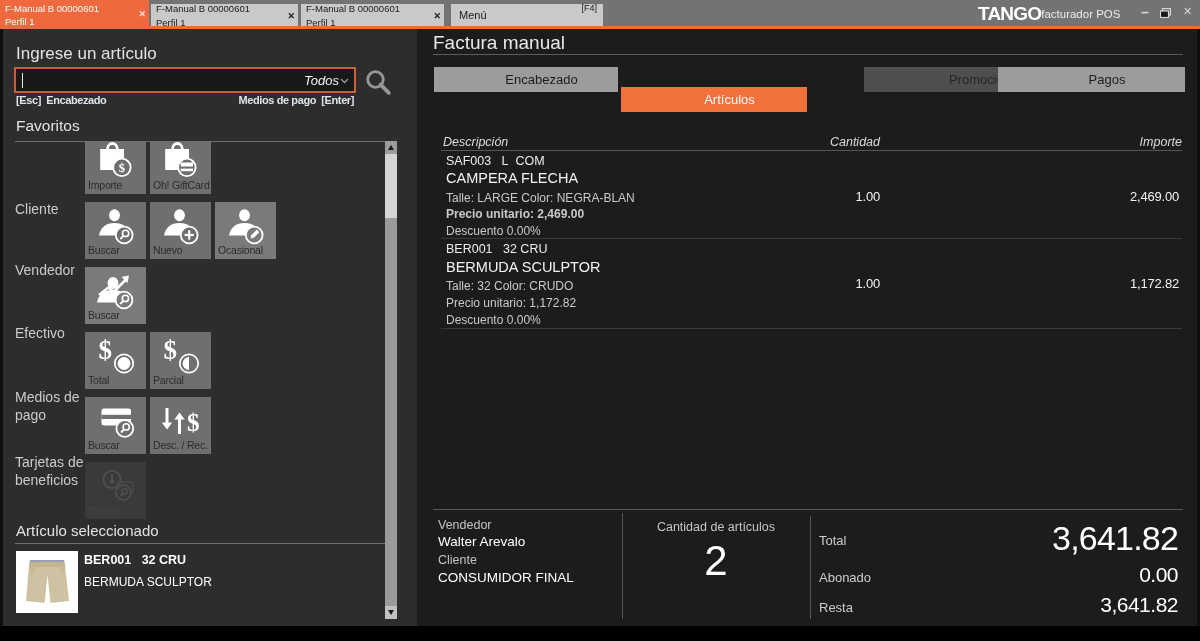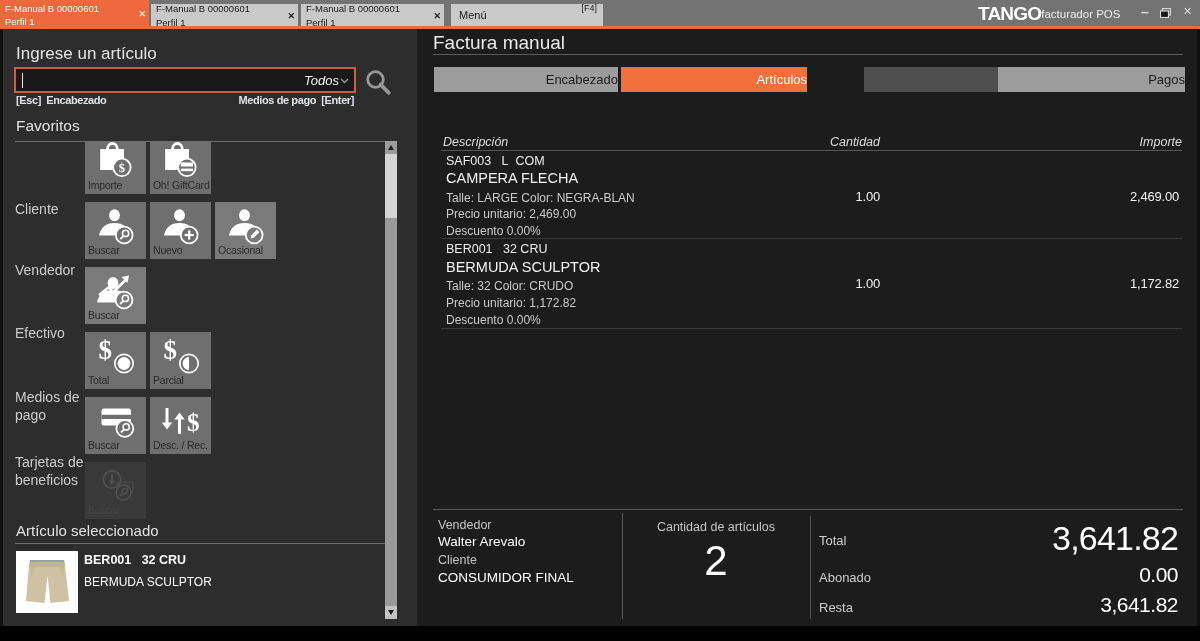--- a/index.html
+++ b/index.html
@@ -59,24 +59,24 @@
   #sb #sbdn { bottom:0; background:#c2c2c2; }
   #sb #thumb { position:absolute; left:0; top:13px; width:12px; height:64px; background:#d4d4d4; }
 
   
   #prodimg { position:absolute; left:13px; top:522px; width:62px; height:62px; }
   .psel1 { position:absolute; left:81px; top:524px; color:#fff; font-size:12.5px; font-weight:bold; }
   .psel2 { position:absolute; left:81px; top:546px; color:#fff; font-size:12px; }
 
   
   #rtitle { position:absolute; left:16px; top:2.5px; color:#e8e8e8; font-size:19px; }
-  .rbtn { position:absolute; top:38px; height:25px; font-size:13px; text-align:right; line-height:25px;padding-left:31px; }
+  .rbtn { position:absolute; top:38px; height:25px; font-size:13px; text-align:center; line-height:25px;padding-left:31px; }
   .rbtn.gray { background:#9c9c9c; color:#1d1d1d; }
   .rbtn.dark { background:#4e4e4e; color:#252525; }
-  .rbtn.orange { background:#f2703c; color:#fff; }
+  .rbtn.orange { background:#f2703c; color:#fff;margin-top:20px; }
 
   .th { position:absolute; color:#dcdcdc; font-size:12.5px;font-style:italic; }
   .code { position:absolute; color:#ededed; font-size:12.5px; }
   .iname { position:absolute; color:#f2f2f2; font-size:14.5px; }
   .isub { position:absolute; color:#c9c9c9; font-size:12px; }
   .ival { position:absolute; color:#f2f2f2; font-size:13px; text-align:right; letter-spacing:-0.2px; }
   .sep { position:absolute; left:24px; width:741px; height:1px; background:#3a3a3a; }
 
   .flab { position:absolute; color:#c4c4c4; font-size:12.5px; }
   .fval { position:absolute; color:#fff; font-size:13.5px; }
@@ -293,21 +293,21 @@
     <div class="rbtn gray" style="left:581px; width:187px;">Pagos</div>
 
     <div class="th" style="left:26px; top:106px;">Descripción</div>
     <div class="th" style="left:363px; top:106px; width:100px; text-align:right;">Cantidad</div>
     <div class="th" style="left:665px; top:106px; width:100px; text-align:right;">Importe</div>
     <div class="sep" style="top:121px; background:#555;"></div>
 
     <div class="code" style="left:29px; top:125px;">SAF003&nbsp;&nbsp;&nbsp;L&nbsp;&nbsp;COM</div>
     <div class="iname" style="left:29px; top:141px;">CAMPERA FLECHA</div>
     <div class="isub" style="left:29px; top:162px;">Talle: LARGE Color: NEGRA-BLAN</div>
-    <div class="isub" style="left:29px; top:178px;">Precio unitario: 2,469.00</div>
+    <div class="isub" style="left:29px; top:178px;font-weight:bold;">Precio unitario: 2,469.00</div>
     <div class="isub" style="left:29px; top:195px;">Descuento 0.00%</div>
     <div class="ival" style="left:363px; top:160px; width:100px;">1.00</div>
     <div class="ival" style="left:662px; top:160px; width:100px;">2,469.00</div>
     <div class="sep" style="top:209px;"></div>
 
     <div class="code" style="left:29px; top:213px;">BER001&nbsp;&nbsp;&nbsp;32 CRU</div>
     <div class="iname" style="left:29px; top:230px;">BERMUDA SCULPTOR</div>
     <div class="isub" style="left:29px; top:250px;">Talle: 32 Color: CRUDO</div>
     <div class="isub" style="left:29px; top:267px;">Precio unitario: 1,172.82</div>
     <div class="isub" style="left:29px; top:284px;">Descuento 0.00%</div>

